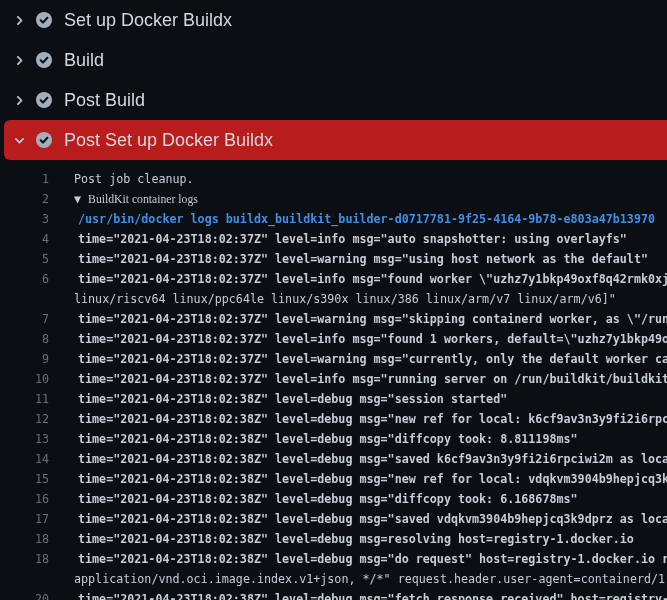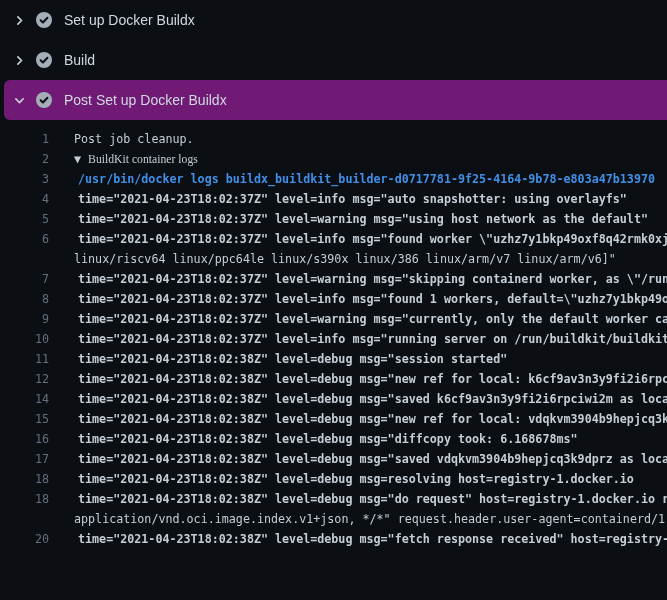--- a/index.html
+++ b/index.html
@@ -1,23 +1,23 @@
 <!DOCTYPE html>
 <html><head>
 <meta charset="utf-8">
 <style>
   * { margin:0; padding:0; box-sizing:border-box; }
   html,body { width:667px; height:600px; overflow:hidden; }
   body { background:#0b0f14; font-family:"Liberation Sans", sans-serif; }
   .steps { width:667px; }
   .step { height:40px; display:flex; align-items:center; padding-left:11px; cursor:pointer; }
-  .step.expanded { background:#701a75; border-radius:6px 0 0 6px; margin-left:4px; padding-left:7px; }
+  .step.expanded { background:#b91c1c; border-radius:6px 0 0 6px; margin-left:4px; padding-left:7px; }
   .chev { width:16px; height:16px; display:flex; align-items:center; justify-content:center; flex:none; }
   .checkwrap { margin-left:9px; width:16px; height:16px; flex:none; }
-  .step-label { margin-left:12px; color:#d1d9e0; font-size:14px; }
+  .step-label { margin-left:12px; color:#d1d9e0; font-size:18px; }
   .log { padding-top:9px; width:667px; overflow:hidden; }
   .row { height:20px; display:flex; font-family:"DejaVu Sans Mono", monospace; font-size:11.7px; line-height:20px; white-space:pre; }
   .num { width:49px; text-align:right; color:#646f7c; flex:none; }
   .txt { margin-left:25px; color:#c5cdd6; flex:none; }
   .txt.indent { margin-left:29px;font-weight:bold; }
   .txt.command { color:#4090e8; }
   .tri { color:#c5cdd6; }
   .grp-label { color:#c5cdd6;font-family:Liberation Serif, serif; }
 </style>
 </head>
@@ -41,20 +41,32 @@
         <svg width="13" height="13" viewBox="0 0 16 16">
           <path d="M6 3.5 L10.5 8 L6 12.5" fill="none" stroke="#c3cbd3" stroke-width="2.1" stroke-linecap="round" stroke-linejoin="round"></path>
         </svg>
       </span>
       <span class="checkwrap"><svg width="16" height="16" viewBox="0 0 16 16">
           <circle cx="8" cy="8" r="8" fill="#a4aeb8"></circle>
           <path d="M4.6 8.2 L7 10.5 L11.4 5.8" fill="none" stroke="#0b0f14" stroke-width="2" stroke-linecap="round" stroke-linejoin="round"></path>
         </svg></span>
       <span class="step-label">Build</span>
     </div>
+    <div class="step">
+      <span class="chev">
+        <svg width="13" height="13" viewBox="0 0 16 16">
+          <path d="M6 3.5 L10.5 8 L6 12.5" fill="none" stroke="#c3cbd3" stroke-width="2.1" stroke-linecap="round" stroke-linejoin="round"></path>
+        </svg>
+      </span>
+      <span class="checkwrap"><svg width="16" height="16" viewBox="0 0 16 16">
+          <circle cx="8" cy="8" r="8" fill="#a4aeb8"></circle>
+          <path d="M4.6 8.2 L7 10.5 L11.4 5.8" fill="none" stroke="#0b0f14" stroke-width="2" stroke-linecap="round" stroke-linejoin="round"></path>
+        </svg></span>
+      <span class="step-label">Post Build</span>
+    </div>
     <div class="step expanded">
       <span class="chev">
         <svg width="13" height="13" viewBox="0 0 16 16">
           <path d="M3.5 6 L8 10.5 L12.5 6" fill="none" stroke="#c3cbd3" stroke-width="2.1" stroke-linecap="round" stroke-linejoin="round"></path>
         </svg>
       </span>
       <span class="checkwrap"><svg width="16" height="16" viewBox="0 0 16 16">
           <circle cx="8" cy="8" r="8" fill="#a4aeb8"></circle>
           <path d="M4.6 8.2 L7 10.5 L11.4 5.8" fill="none" stroke="#0b0f14" stroke-width="2" stroke-linecap="round" stroke-linejoin="round"></path>
         </svg></span>
@@ -68,20 +80,21 @@
     <div class="row"><span class="num">4</span><span class="txt indent">time="2021-04-23T18:02:37Z" level=info msg="auto snapshotter: using overlayfs"</span></div>
     <div class="row"><span class="num">5</span><span class="txt indent">time="2021-04-23T18:02:37Z" level=warning msg="using host network as the default"</span></div>
     <div class="row"><span class="num">6</span><span class="txt indent">time="2021-04-23T18:02:37Z" level=info msg="found worker \"uzhz7y1bkp49oxf8q42rmk0xjd7s37m4o38togt0zm\", labels=map[], platforms=[linux/amd64</span></div>
     <div class="row"><span class="num"></span><span class="txt">linux/riscv64 linux/ppc64le linux/s390x linux/386 linux/arm/v7 linux/arm/v6]"</span></div>
     <div class="row"><span class="num">7</span><span class="txt indent">time="2021-04-23T18:02:37Z" level=warning msg="skipping containerd worker, as \"/run/containerd/containerd.sock\" does not exist"</span></div>
     <div class="row"><span class="num">8</span><span class="txt indent">time="2021-04-23T18:02:37Z" level=info msg="found 1 workers, default=\"uzhz7y1bkp49oxf8q42rmk0xjd7s37m4o38togt0zm\""</span></div>
     <div class="row"><span class="num">9</span><span class="txt indent">time="2021-04-23T18:02:37Z" level=warning msg="currently, only the default worker can be used."</span></div>
     <div class="row"><span class="num">10</span><span class="txt indent">time="2021-04-23T18:02:37Z" level=info msg="running server on /run/buildkit/buildkitd.sock"</span></div>
     <div class="row"><span class="num">11</span><span class="txt indent">time="2021-04-23T18:02:38Z" level=debug msg="session started"</span></div>
     <div class="row"><span class="num">12</span><span class="txt indent">time="2021-04-23T18:02:38Z" level=debug msg="new ref for local: k6cf9av3n3y9fi2i6rpciwi2m"</span></div>
+    <div class="row"><span class="num">13</span><span class="txt indent">time="2021-04-23T18:02:38Z" level=debug msg="diffcopy took: 8.811198ms"</span></div>
     <div class="row"><span class="num">14</span><span class="txt indent">time="2021-04-23T18:02:38Z" level=debug msg="saved k6cf9av3n3y9fi2i6rpciwi2m as local.metadata"</span></div>
     <div class="row"><span class="num">15</span><span class="txt indent">time="2021-04-23T18:02:38Z" level=debug msg="new ref for local: vdqkvm3904b9hepjcq3k9dprz"</span></div>
     <div class="row"><span class="num">16</span><span class="txt indent">time="2021-04-23T18:02:38Z" level=debug msg="diffcopy took: 6.168678ms"</span></div>
     <div class="row"><span class="num">17</span><span class="txt indent">time="2021-04-23T18:02:38Z" level=debug msg="saved vdqkvm3904b9hepjcq3k9dprz as local.metadata"</span></div>
     <div class="row"><span class="num">18</span><span class="txt indent">time="2021-04-23T18:02:38Z" level=debug msg=resolving host=registry-1.docker.io</span></div>
     <div class="row"><span class="num">18</span><span class="txt indent">time="2021-04-23T18:02:38Z" level=debug msg="do request" host=registry-1.docker.io request.header.accept="application/vnd.docker.distribution.manifest.v2+json,</span></div>
     <div class="row"><span class="num"></span><span class="txt">application/vnd.oci.image.index.v1+json, */*" request.header.user-agent=containerd/1.4.4+unknown request=HEAD</span></div>
     <div class="row"><span class="num">20</span><span class="txt indent">time="2021-04-23T18:02:38Z" level=debug msg="fetch response received" host=registry-1.docker.io response.header.content-length=2</span></div>
   </div>
 

